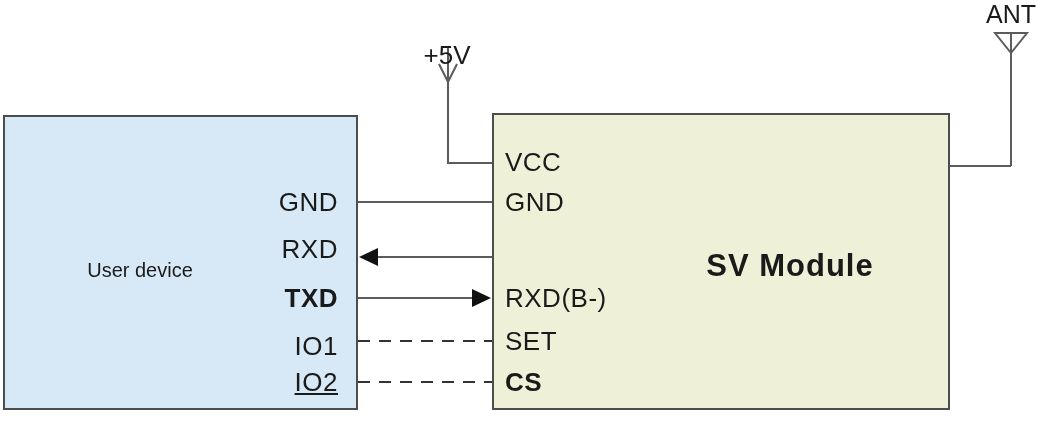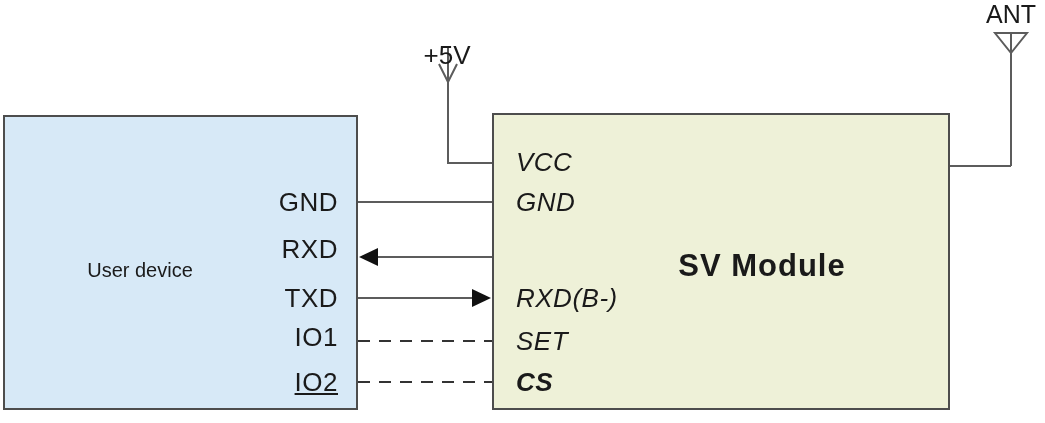--- a/index.html
+++ b/index.html
@@ -19,24 +19,24 @@
     font-family:"Liberation Sans", sans-serif;
     color:var(--text);
     overflow:hidden;
   }
   .wires{position:absolute;left:0;top:0;width:1045px;height:423px;}
   .box{position:absolute;box-sizing:border-box;border:2px solid var(--border);}
   .box-user{left:3px;top:115px;width:355px;height:295px;background:var(--user-device-fill);}
   .box-module{left:492px;top:113px;width:458px;height:297px;background:var(--sv-module-fill);}
   .label{position:absolute;white-space:nowrap;line-height:32px;height:32px;}
   .title-user{left:30px;top:254px;width:220px;text-align:center;font-size:20px;}
-  .title-module{left:612px;top:250px;width:300px;text-align:center;font-size:31px;font-weight:bold;letter-spacing:1px;}
+  .title-module{left:640px;top:250px;width:300px;text-align:center;font-size:31px;font-weight:bold;letter-spacing:1px;}
   .pin{font-size:26px;letter-spacing:0.5px;}
   .pin-left{left:150px;width:188px;text-align:right;}
-  .pin-right{left:516px;text-align:right;font-style:italic;}
+  .pin-right{left:505px;text-align:right;}
   .pin-bold{font-weight:bold;}
   .float-label{position:absolute;font-size:26px;white-space:nowrap;}
   .lbl-5v{left:400px;top:8px;width:94px;text-align:center;margin-top:32px;}
   .lbl-ant{left:966px;top:0px;width:90px;text-align:center;font-size:25px;}
 </style>
 </head>
 <body>
 
 <div class="canvas">
 
@@ -74,22 +74,22 @@
   </svg>
 
   <div class="float-label lbl-5v">+5V</div>
   <div class="float-label lbl-ant">ANT</div>
 
   <div class="label title-user">User device</div>
   <div class="label title-module">SV Module</div>
 
   <div class="label pin pin-left" style="top:186px;">GND</div>
   <div class="label pin pin-left" style="top:233px;">RXD</div>
-  <div class="label pin pin-left" style="top:282px;">TXD</div>
-  <div class="label pin pin-left" style="top:321px;">IO1</div>
+  <div class="label pin pin-left" style="top:282px;font-weight:bold;">TXD</div>
+  <div class="label pin pin-left" style="top:330px;">IO1</div>
   <div class="label pin pin-left" style="top:366px;text-decoration:underline;">IO2</div>
 
   <div class="label pin pin-right" style="top:146px;">VCC</div>
   <div class="label pin pin-right" style="top:186px;">GND</div>
   <div class="label pin pin-right" style="top:282px;">RXD(B-)</div>
   <div class="label pin pin-right" style="top:325px;">SET</div>
   <div class="label pin pin-right pin-bold" style="top:366px;">CS</div>
 
 </div>
 

